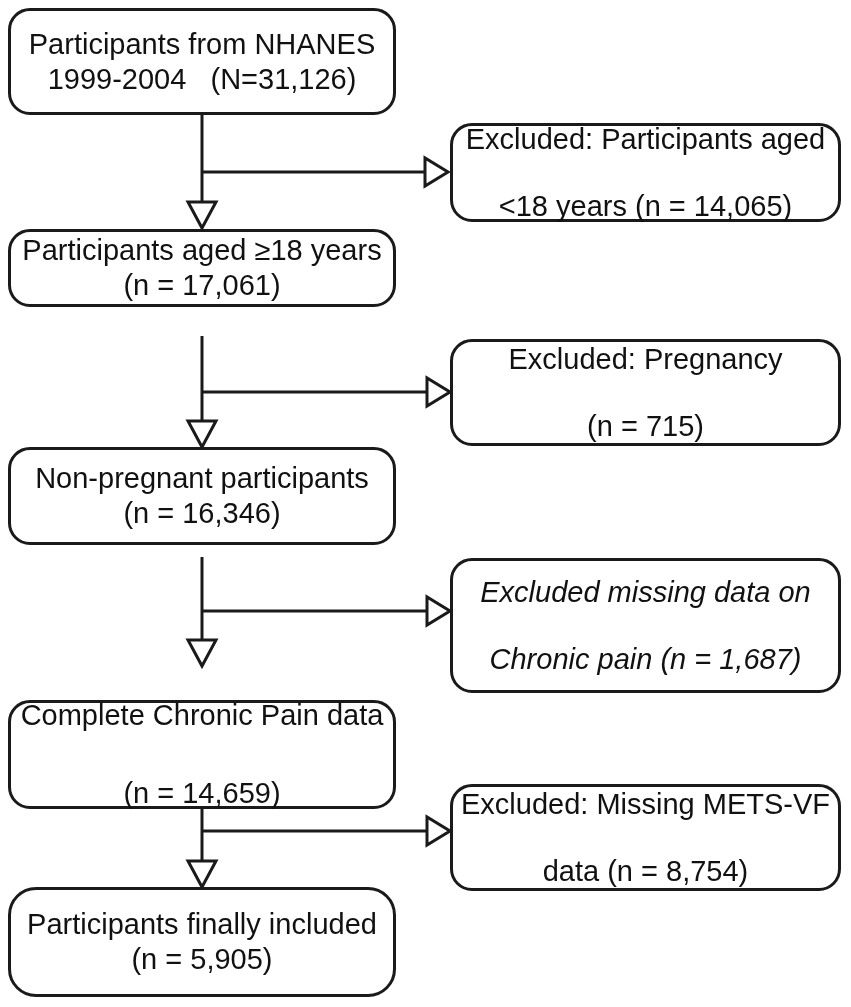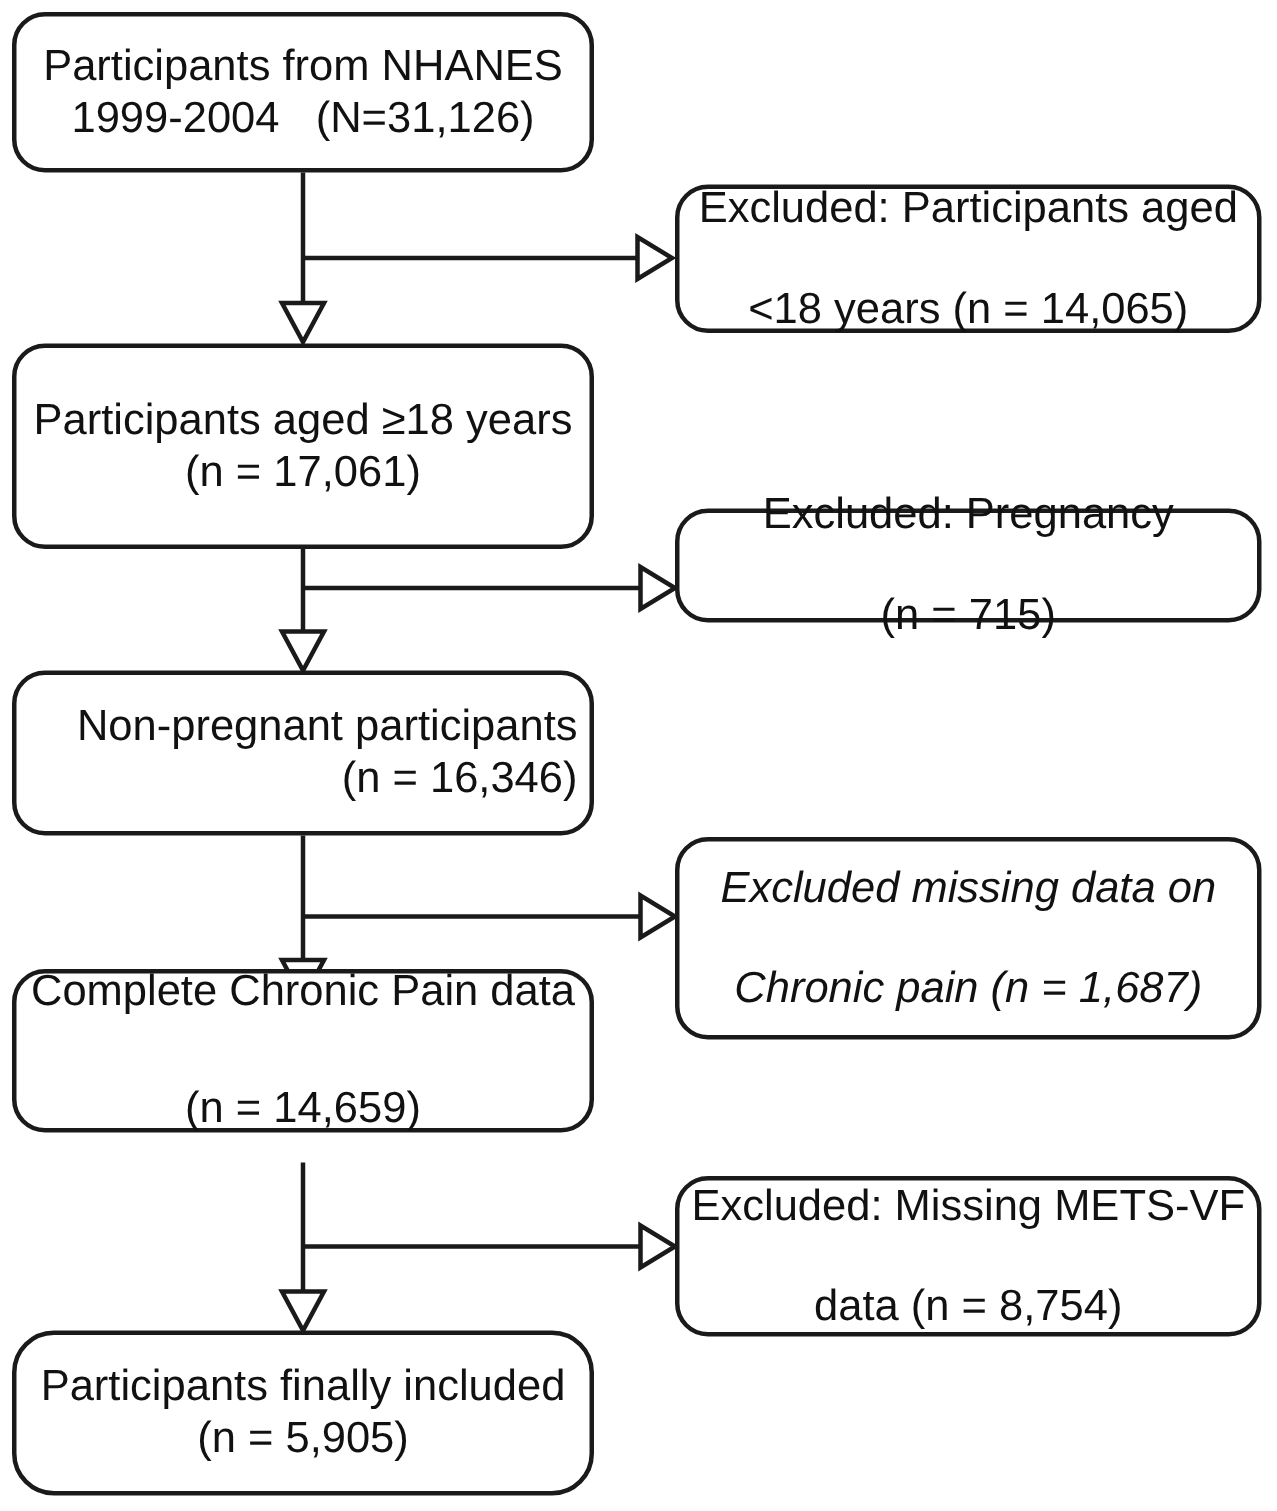--- a/index.html
+++ b/index.html
@@ -85,46 +85,46 @@
       <polygon points="427,817 427,845 450,831"></polygon>
       <polygon points="188,861 216,861 202,887"></polygon>
     </g>
   </svg>
 
   <div class="box main-box" style="top:8px;height:107px;">
     <div class="line">Participants from NHANES</div>
     <div class="line">1999-2004 &nbsp; (N=31,126)</div>
   </div>
 
-  <div class="box main-box" style="top:229px;height:137px;">
+  <div class="box main-box" style="top:229px;height:78px;">
     <div class="line">Participants aged ≥18 years</div>
     <div class="line">(n = 17,061)</div>
   </div>
 
-  <div class="box main-box" style="top:447px;height:110px;align-items:flex-end;">
+  <div class="box main-box" style="top:447px;height:98px;">
     <div class="line">Non-pregnant participants</div>
     <div class="line">(n = 16,346)</div>
   </div>
 
-  <div class="box main-box" style="top:646px;height:109px;gap:43px;">
+  <div class="box main-box" style="top:700px;height:109px;gap:43px;">
     <div class="line">Complete Chronic Pain data</div>
     <div class="line">(n = 14,659)</div>
   </div>
 
   <div class="box main-box" style="top:887px;height:110px;border-radius:28px;">
     <div class="line">Participants finally included</div>
     <div class="line">(n = 5,905)</div>
   </div>
 
   <div class="box excluded-box" style="top:123px;height:99px;">
     <div class="line">Excluded: Participants aged</div>
     <div class="line">&lt;18 years (n = 14,065)</div>
   </div>
 
-  <div class="box excluded-box" style="top:339px;height:76px;">
+  <div class="box excluded-box" style="top:339px;height:107px;">
     <div class="line">Excluded: Pregnancy</div>
     <div class="line">(n = 715)</div>
   </div>
 
   <div class="box excluded-box" style="top:558px;height:135px;font-style:italic;">
     <div class="line">Excluded missing data on</div>
     <div class="line">Chronic pain (n = 1,687)</div>
   </div>
 
   <div class="box excluded-box" style="top:784px;height:107px;">

